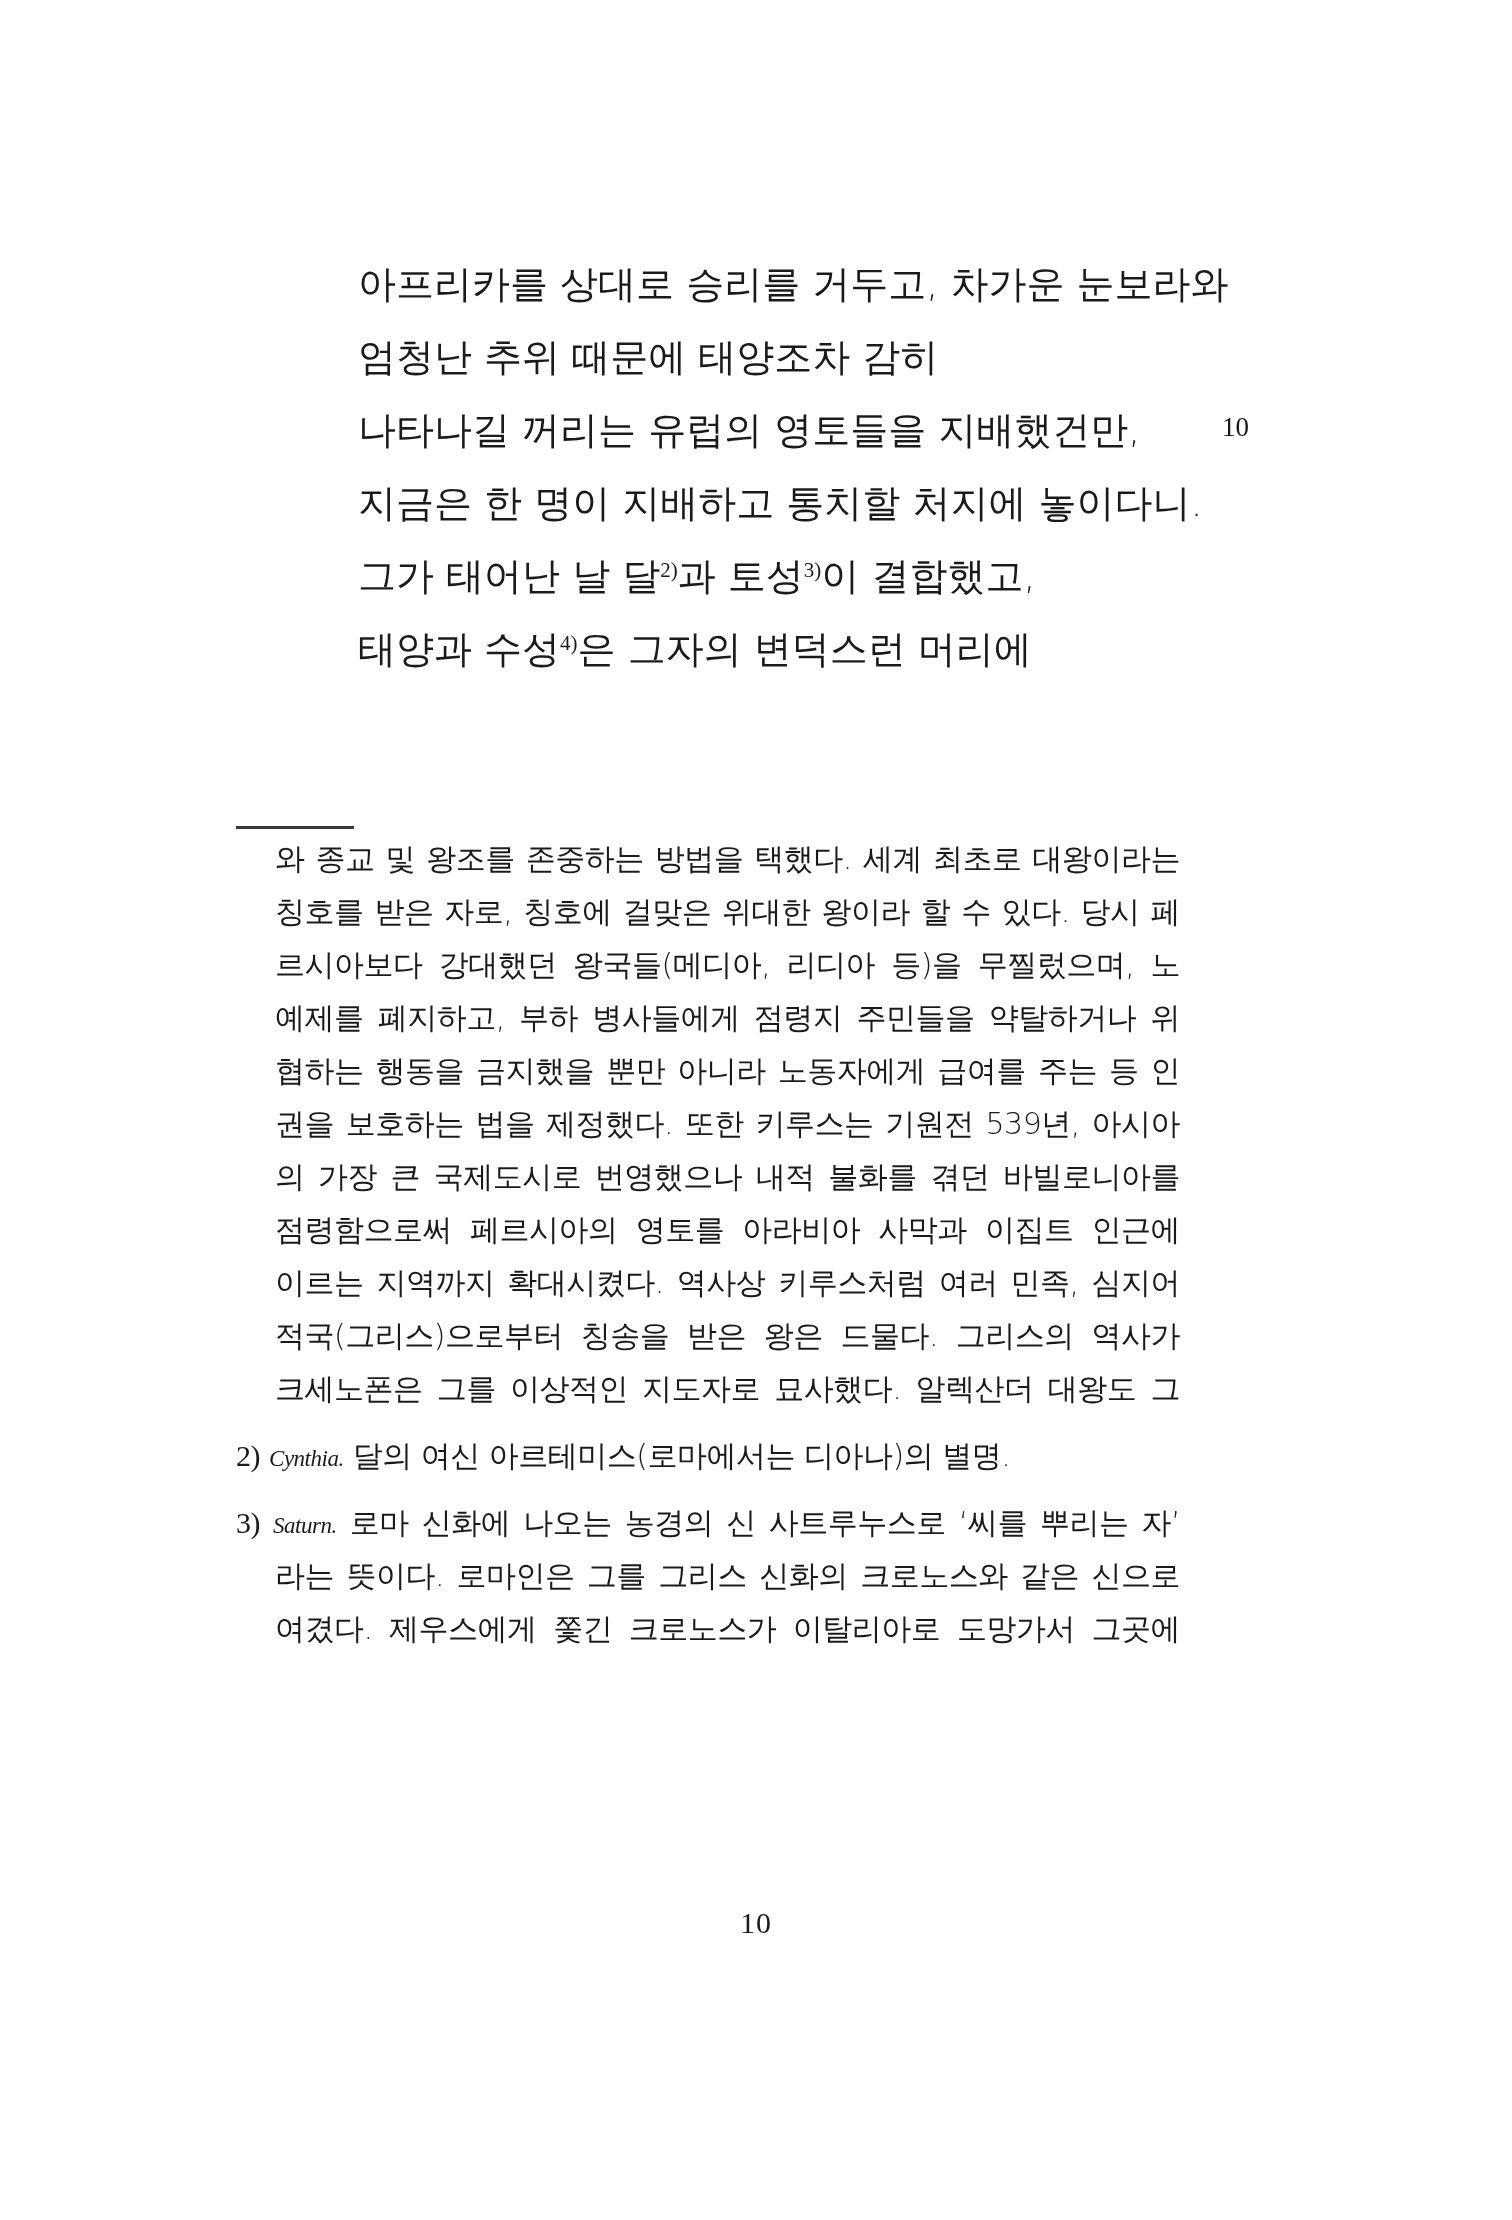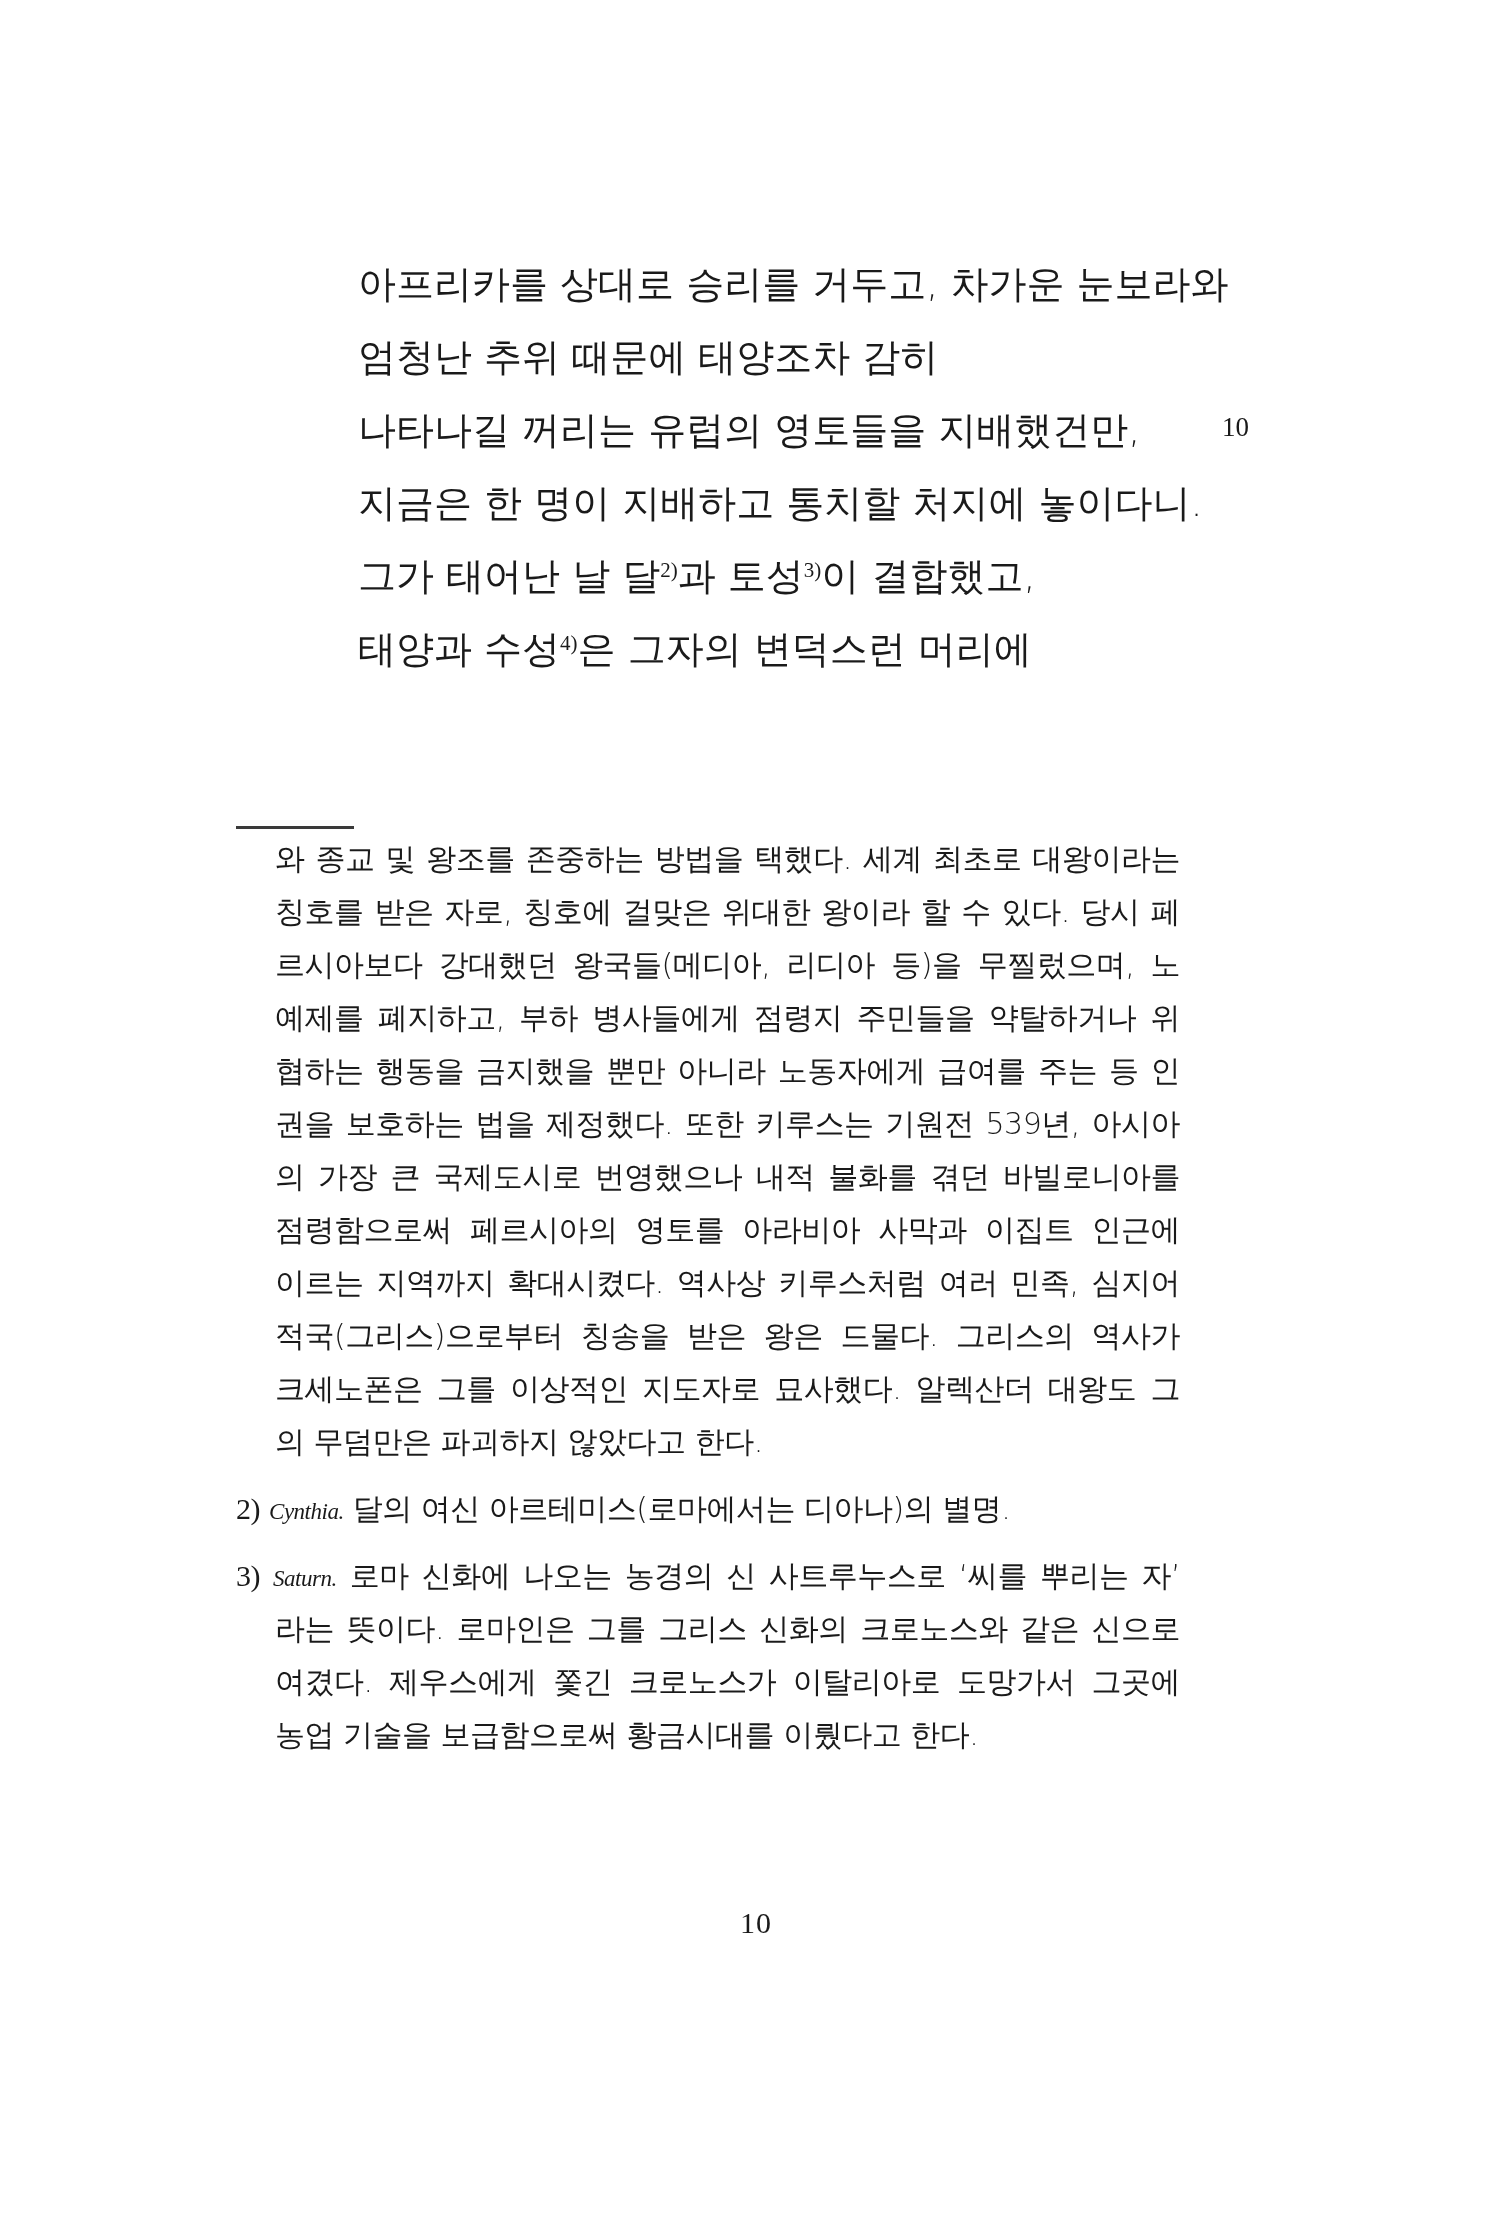--- a/index.html
+++ b/index.html
@@ -140,29 +140,27 @@
       <div class="fn-line">칭호를 받은 자로, 칭호에 걸맞은 위대한 왕이라 할 수 있다. 당시 페</div>
       <div class="fn-line">르시아보다 강대했던 왕국들(메디아, 리디아 등)을 무찔렀으며, 노</div>
       <div class="fn-line">예제를 폐지하고, 부하 병사들에게 점령지 주민들을 약탈하거나 위</div>
       <div class="fn-line">협하는 행동을 금지했을 뿐만 아니라 노동자에게 급여를 주는 등 인</div>
       <div class="fn-line">권을 보호하는 법을 제정했다. 또한 키루스는 기원전 539년, 아시아</div>
       <div class="fn-line">의 가장 큰 국제도시로 번영했으나 내적 불화를 겪던 바빌로니아를</div>
       <div class="fn-line">점령함으로써 페르시아의 영토를 아라비아 사막과 이집트 인근에</div>
       <div class="fn-line">이르는 지역까지 확대시켰다. 역사상 키루스처럼 여러 민족, 심지어</div>
       <div class="fn-line">적국(그리스)으로부터 칭송을 받은 왕은 드물다. 그리스의 역사가</div>
       <div class="fn-line">크세노폰은 그를 이상적인 지도자로 묘사했다. 알렉산더 대왕도 그</div>
-      <div class="fn-line last">의 무덤만은 파괴하지 않았다고 한다.</div>
     </div>
 
     <div class="fn-item">
       <div class="fn-line first last"><span class="fn-num">2)</span> <span class="fn-term">Cynthia.</span><span> 달의 여신 아르테미스(로마에서는 디아나)의 별명.</span></div>
     </div>
 
     <div class="fn-item">
       <div class="fn-line first"><span class="fn-num">3)</span> <span class="fn-term">Saturn.</span><span> 로마 신화에 나오는 농경의 신 사트루누스로 ‘씨를 뿌리는 자’</span></div>
       <div class="fn-line indent">라는 뜻이다. 로마인은 그를 그리스 신화의 크로노스와 같은 신으로</div>
       <div class="fn-line indent">여겼다. 제우스에게 쫓긴 크로노스가 이탈리아로 도망가서 그곳에</div>
-      <div class="fn-line indent last">농업 기술을 보급함으로써 황금시대를 이뤘다고 한다.</div>
     </div>
   </div>
 
   <div class="page-number">10</div>
 </div>
 
 </body></html>

